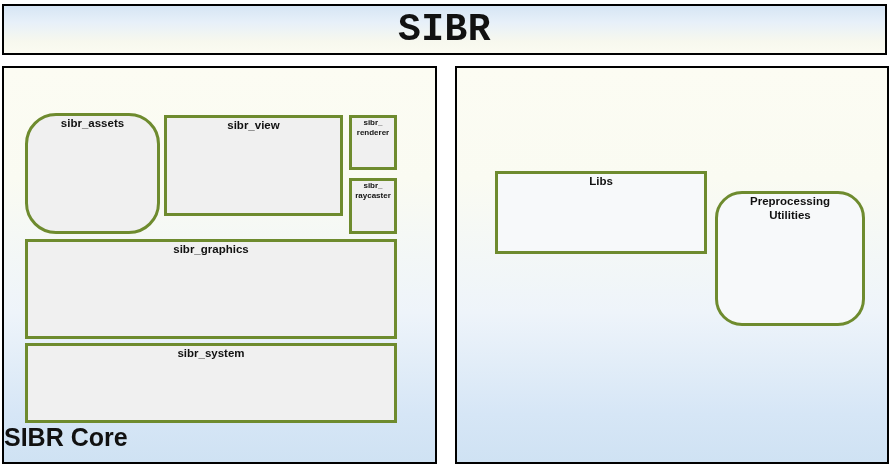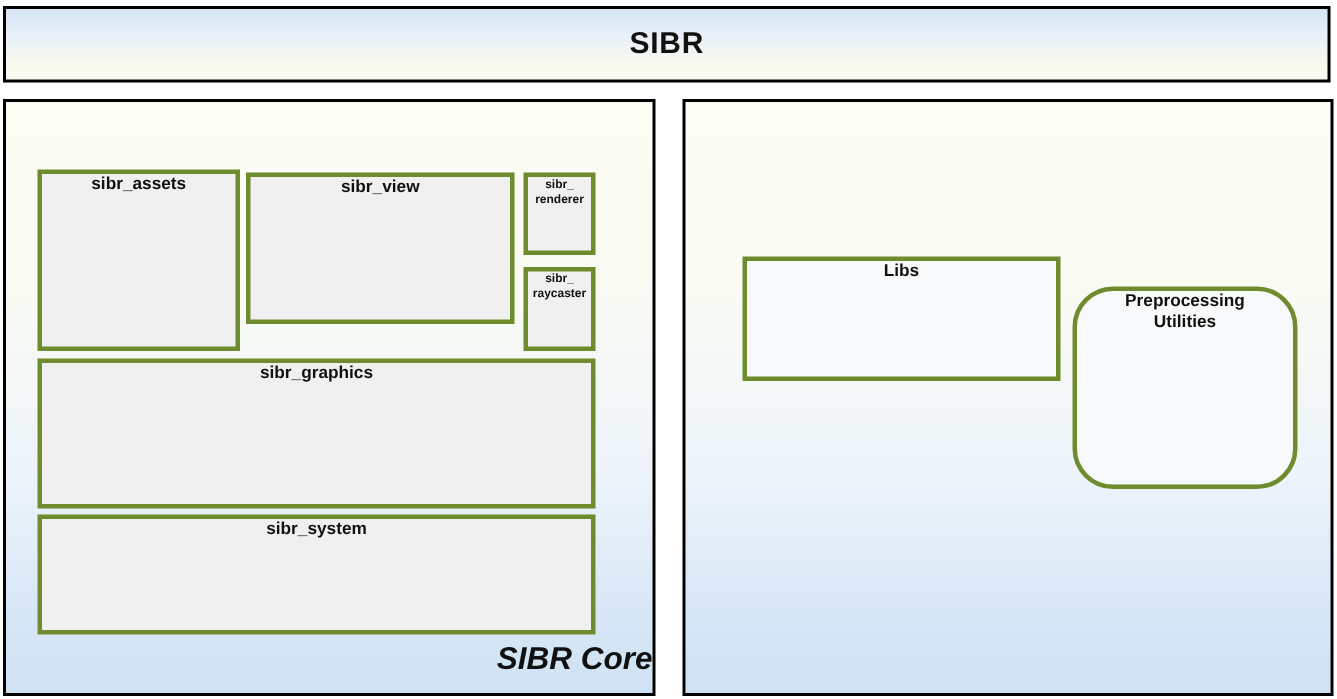--- a/index.html
+++ b/index.html
@@ -23,24 +23,25 @@
     width: 885px;
     height: 51px;
     box-sizing: border-box;
     border: 2px solid #000000;
     background: linear-gradient(to bottom, #d6e5f4 0%, #e7f0f9 35%, #f7f8ee 75%, #fbfbf1 100%);
     display: flex;
     align-items: center;
     justify-content: center;
   }
   #title-banner .title-text {
-    font-size: 20px;
+    font-size: 38px;
     font-weight: bold;
     color: #111111;
     letter-spacing: 0.5px;
+    font-family: Liberation Mono, monospace;
   }
 
   
   .panel {
     position: absolute;
     box-sizing: border-box;
     border: 2px solid #000000;
     background: linear-gradient(to bottom, #fcfcf3 0%, #fafbf2 28%, #eef4fa 62%, #d6e6f6 88%, #cfe2f3 100%);
   }
   #panel-core {
@@ -52,25 +53,24 @@
   #panel-project {
     left: 455px;
     top: 66px;
     width: 434px;
     height: 398px;
   }
   .panel-label {
     position: absolute;
     left: 0;
     width: 100%;
-    text-align: right;
-    font-size: 21px;
+    text-align: left;
+    font-size: 25px;
     font-weight: bold;
     color: #111111;
-    font-style: italic;
   }
   #panel-core .panel-label { bottom: 10px; }
   #panel-project .panel-label { bottom: 10px; }
 
   
   .box {
     position: absolute;
     box-sizing: border-box;
     border: 3px solid #6e8b2e;
     background: #f0f0f0;
@@ -90,21 +90,21 @@
   }
   .box.small .box-label {
     font-size: 8px;
     line-height: 1.3;
   }
   .box.big .box-label {
     font-size: 11.5px;
   }
 
   
-  #box-sibr-assets   { left: 21px;  top: 45px;  width: 135px; height: 121px; }
+  #box-sibr-assets   { left: 21px;  top: 45px;  width: 135px; height: 121px; border-radius: 31px; }
   #box-sibr-view     { left: 160px; top: 47px;  width: 179px; height: 101px; }
   #box-sibr-renderer { left: 345px; top: 47px;  width: 48px;  height: 55px;  }
   #box-sibr-raycaster{ left: 345px; top: 110px; width: 48px;  height: 56px;  }
   #box-sibr-graphics { left: 21px;  top: 171px; width: 372px; height: 100px; }
   #box-sibr-system   { left: 21px;  top: 275px; width: 372px; height: 80px;  }
 
   
   #box-apps          { left: 38px;  top: 103px; width: 212px; height: 83px;  }
   #box-renderer-libs { left: 38px;  top: 191px; width: 212px; height: 109px; }
   #box-preproc       { left: 258px; top: 123px; width: 150px; height: 135px; border-radius: 27px; }

